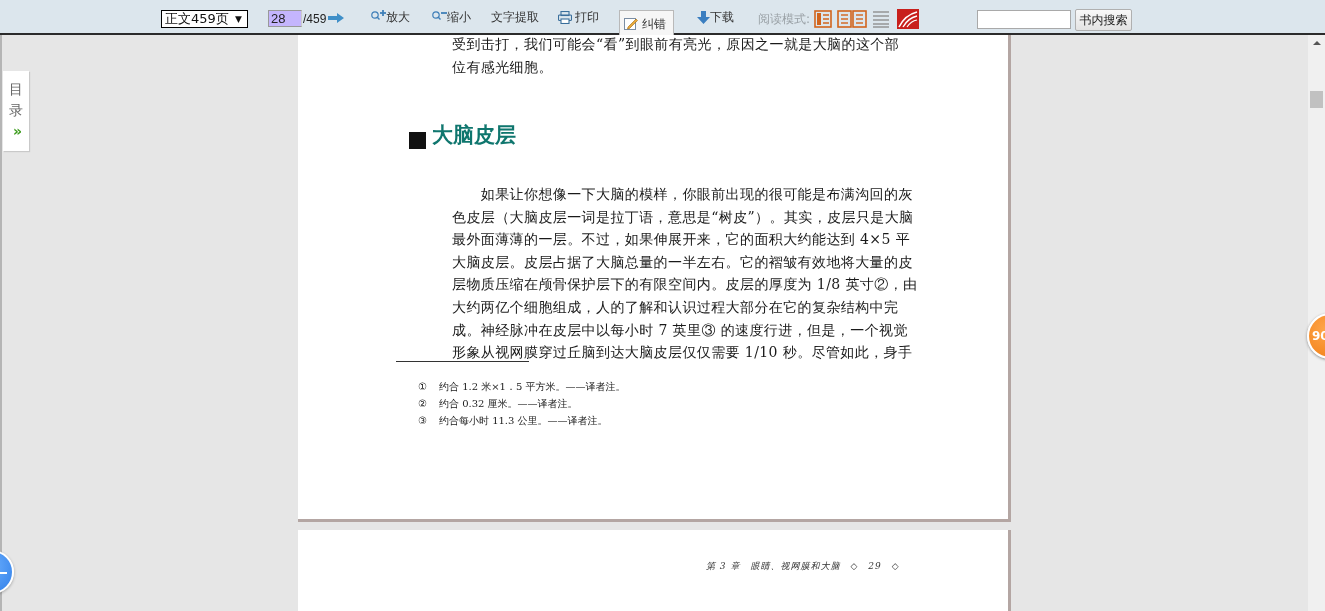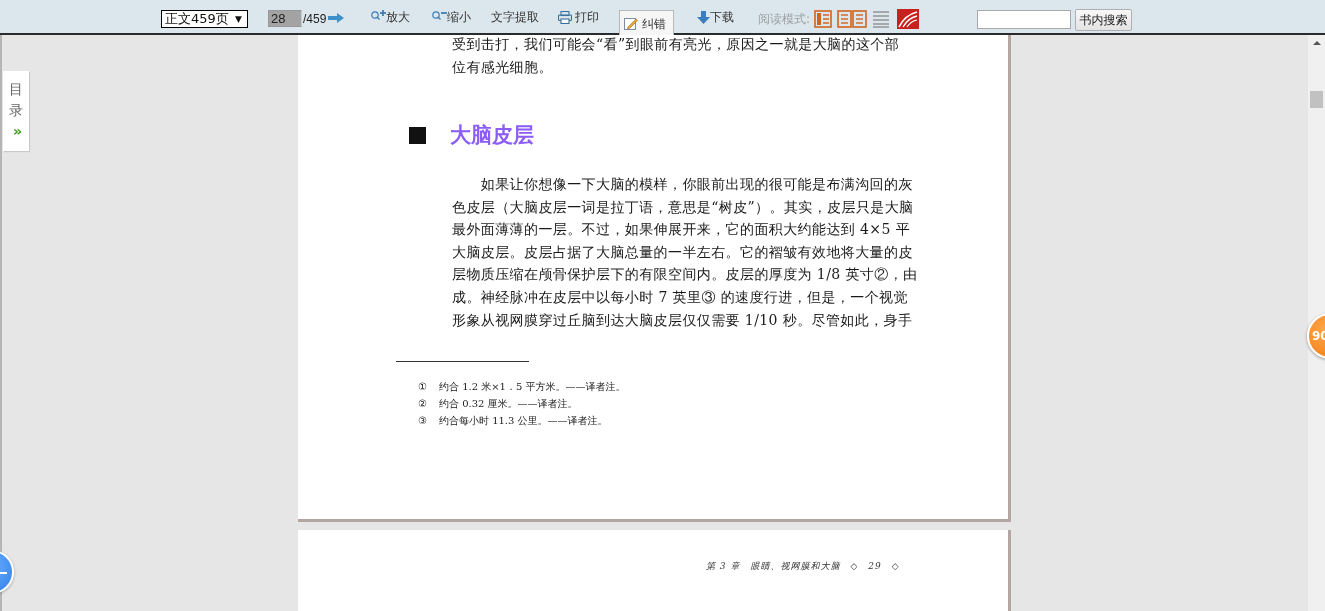--- a/index.html
+++ b/index.html
@@ -10,21 +10,21 @@
     font-size: 12px; color: #222;
   }
   .tb-item { position: absolute; top: 0; height: 34px; display: flex; align-items: center; white-space: nowrap; }
   .page-select {
     position: absolute; left: 161px; top: 10px; width: 87px; height: 18px;
     border: 1px solid #000000; background: #fff; font-size: 13px; padding-left: 3px; line-height: 16px; color: #111;
   }
   .page-select .arrow { position: absolute; right: 5px; top: 0; font-size: 9px; }
   .page-input {
     position: absolute; left: 268px; top: 10px; width: 34px; height: 17px;
-    border: 1px solid #999; border-right-color: #ccc; background: #a3a3a3; font-size: 13px; padding-left: 2px; line-height: 15px;
+    border: 1px solid #999; border-right-color: #ccc; background: #c4b5fd; font-size: 13px; padding-left: 2px; line-height: 15px;
     font-family: "Liberation Sans", sans-serif;
   }
   .page-total { position: absolute; left: 303px; top: 12px; font-size: 12px; font-family: "Liberation Sans", sans-serif; }
   .go-arrow { position: absolute; left: 328px; top: 13px; width: 16px; height: 10px; }
   .icon-svg { display: inline-block; vertical-align: middle; }
   .tb-label { font-size: 12px; color: #333; }
   .report-btn {
     position: absolute; left: 619px; top: 10px; width: 55px; height: 28px;
     background: #f6f6f6; border: 1px solid #b9b9b9; display: flex; align-items: center; padding-left: 4px; gap: 4px; font-size: 12px;
   }
@@ -48,21 +48,21 @@
   .toc-tab .chev { color: #3c9c1c; font-size: 14px; font-weight: bold; margin-top: 2px; letter-spacing: -3px; }
   .page {
     position: absolute; left: 298px; background: #fff; border-right: 3px solid #b4a6a3;
   }
   .page1 { top: 35px; width: 713px; height: 487px; border-bottom: 3px solid #b4a6a3; }
   .page2 { top: 530px; width: 713px; height: 81px; }
   .body-text {
     position: absolute; font-family: "DejaVu Serif", "Liberation Serif", serif; font-size: 14px; color: #1a1a1a;
     line-height: 22.6px; white-space: nowrap; letter-spacing: 0.4px;
   }
-  .heading { position: absolute; left: 111px; top: 86px; font-family: "DejaVu Serif", serif; font-size: 21px; font-weight: bold; color: #8b5cf6; display: flex; align-items: center; gap: 24px; }
+  .heading { position: absolute; left: 111px; top: 86px; font-family: "DejaVu Serif", serif; font-size: 21px; font-weight: bold; color: #0f766e; display: flex; align-items: flex-end; gap: 6px; }
   .heading .sq { width: 17px; height: 17px; background: #111; display: inline-block; }
   .fn-rule { position: absolute; left: 98px; top: 326px; width: 133px; height: 1px; background: #333; }
   .footnotes { position: absolute; left: 120px; top: 343px; font-family: "DejaVu Serif", serif; font-size: 10px; color: #222; line-height: 17px; }
   .footnotes .fn { display: flex; gap: 12px; }
   .running-head { position: absolute; left: 408px; top: 30px; font-family: "DejaVu Serif", serif; font-size: 9px; font-style: italic; color: #333; white-space: nowrap; letter-spacing: 1px; }
   .scrollbar { position: absolute; left: 1308px; top: 35px; width: 17px; height: 576px; background: #f0f0f0; }
   .scroll-up { position: absolute; left: 5px; top: 6px; width: 0; height: 0; border-left: 4px solid transparent; border-right: 4px solid transparent; border-bottom: 4px solid #555; }
   .scroll-thumb { position: absolute; left: 2px; top: 56px; width: 13px; height: 17px; background: #c1c1c1; }
   .float-badge {
     position: absolute; left: 1307px; top: 313px; width: 46px; height: 46px; border-radius: 50%;
@@ -178,26 +178,27 @@
   <div class="body-text" style="left:154px; top:-2px;">
     <div>受到击打，我们可能会“看”到眼前有亮光，原因之一就是大脑的这个部</div>
     <div>位有感光细胞。</div>
   </div>
 
   <div class="heading">
     <span class="sq"></span>
     <span>大脑皮层</span>
   </div>
 
-  <div class="body-text" style="left:154px; top:138px;">
+  <div class="body-text" style="left:154px; top:148px;">
     <div>　　如果让你想像一下大脑的模样，你眼前出现的很可能是布满沟回的灰</div>
     <div>色皮层（大脑皮层一词是拉丁语，意思是“树皮”）。其实，皮层只是大脑</div>
     <div>最外面薄薄的一层。不过，如果伸展开来，它的面积大约能达到 4×5 平</div>
     <div>大脑皮层。皮层占据了大脑总量的一半左右。它的褶皱有效地将大量的皮</div>
     <div>层物质压缩在颅骨保护层下的有限空间内。皮层的厚度为 1/8 英寸②，由</div>
+    <div>大约两亿个细胞组成，人的了解和认识过程大部分在它的复杂结构中完</div>
     <div>成。神经脉冲在皮层中以每小时 7 英里③ 的速度行进，但是，一个视觉</div>
     <div>形象从视网膜穿过丘脑到达大脑皮层仅仅需要 1/10 秒。尽管如此，身手</div>
   </div>
 
   <div class="fn-rule"></div>
   <div class="footnotes">
     <div class="fn">
       <span>①</span>
       <span>约合 1.2 米×1．5 平方米。——译者注。</span>
     </div>

